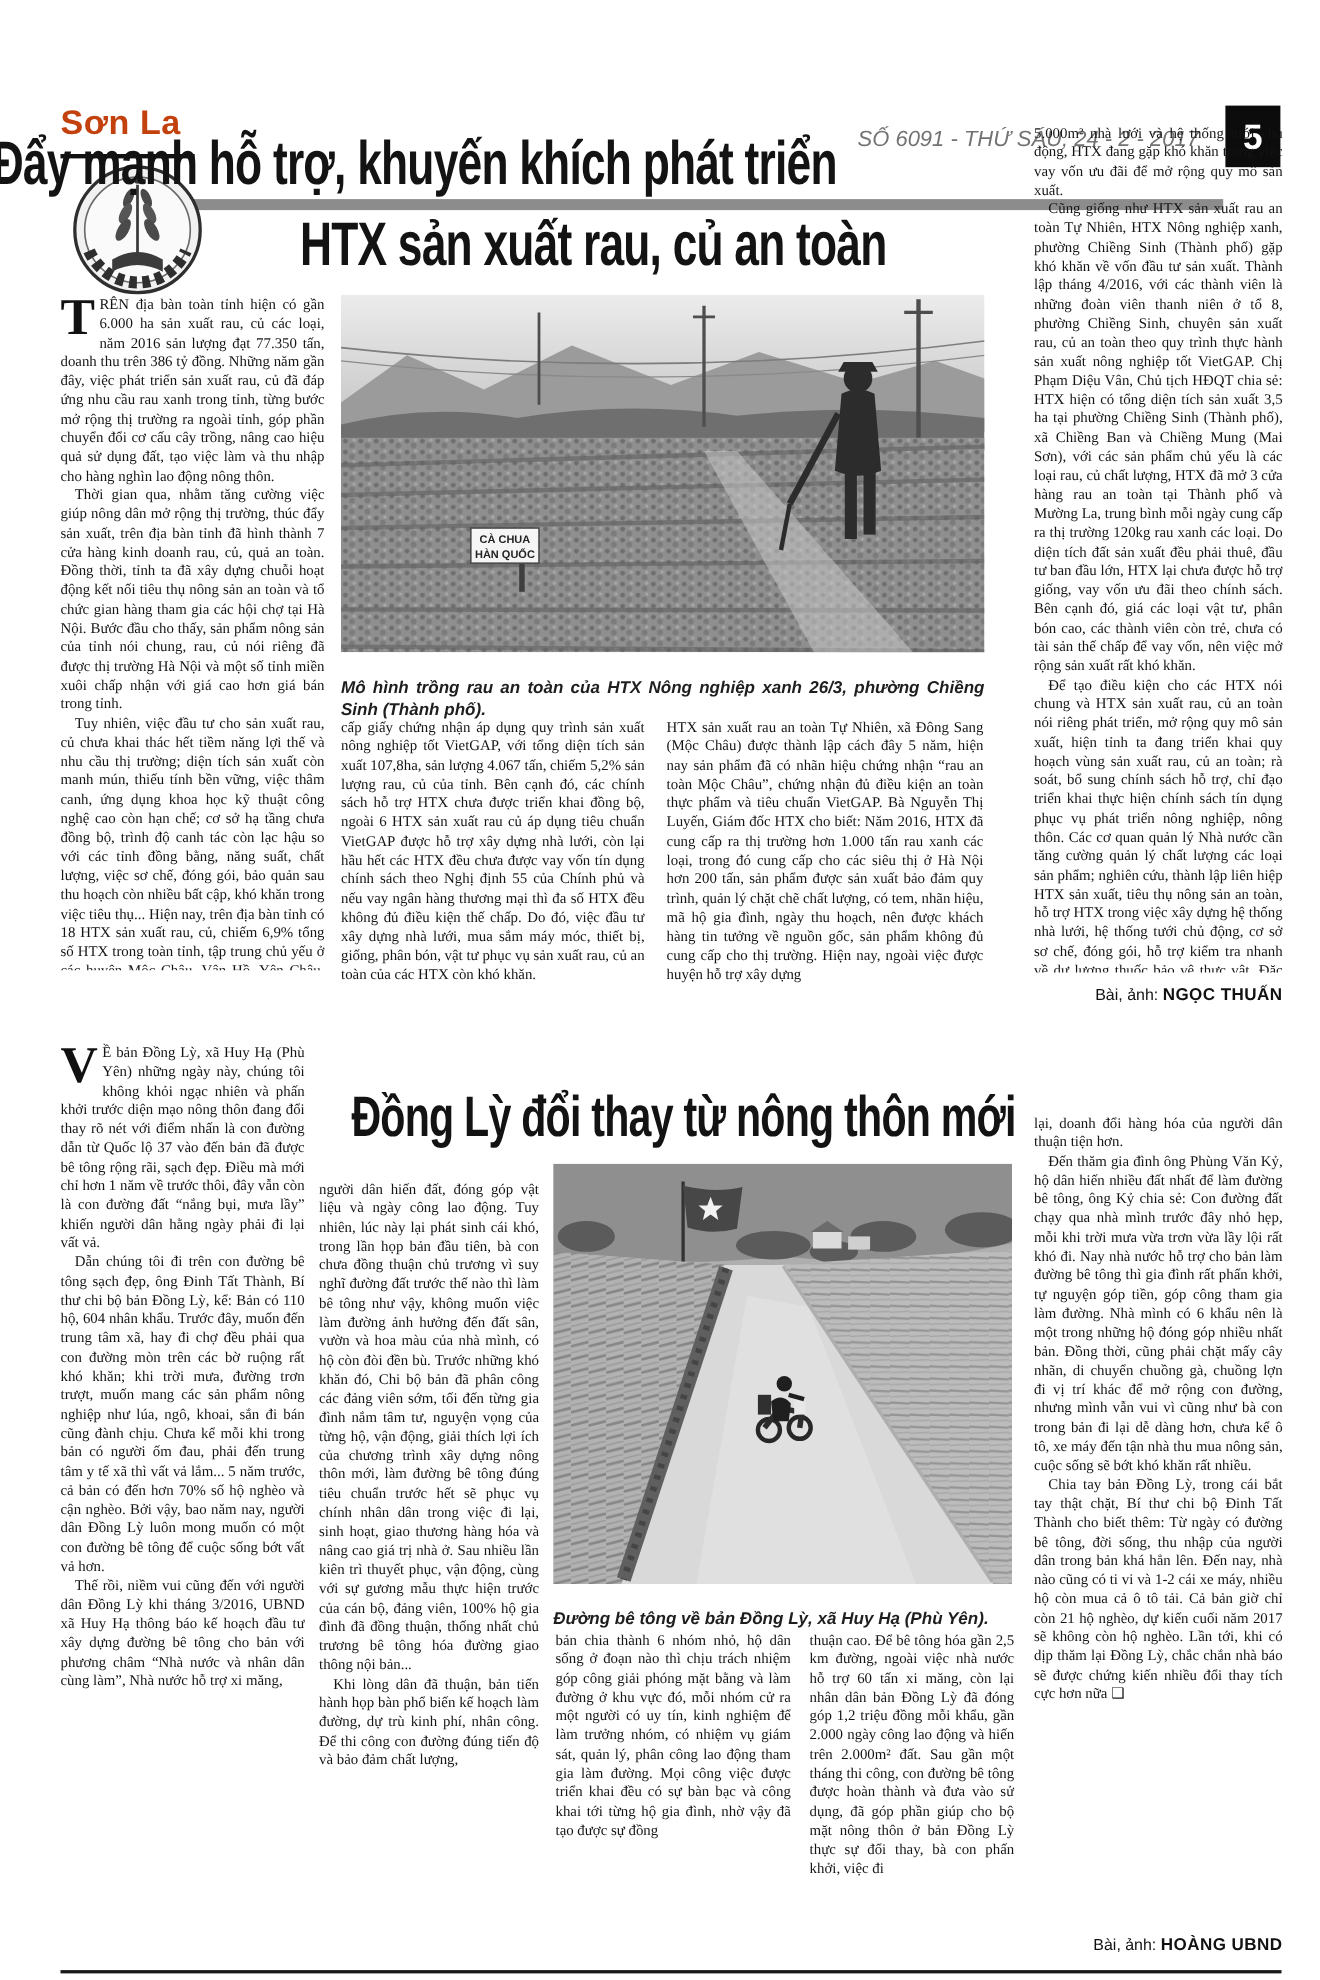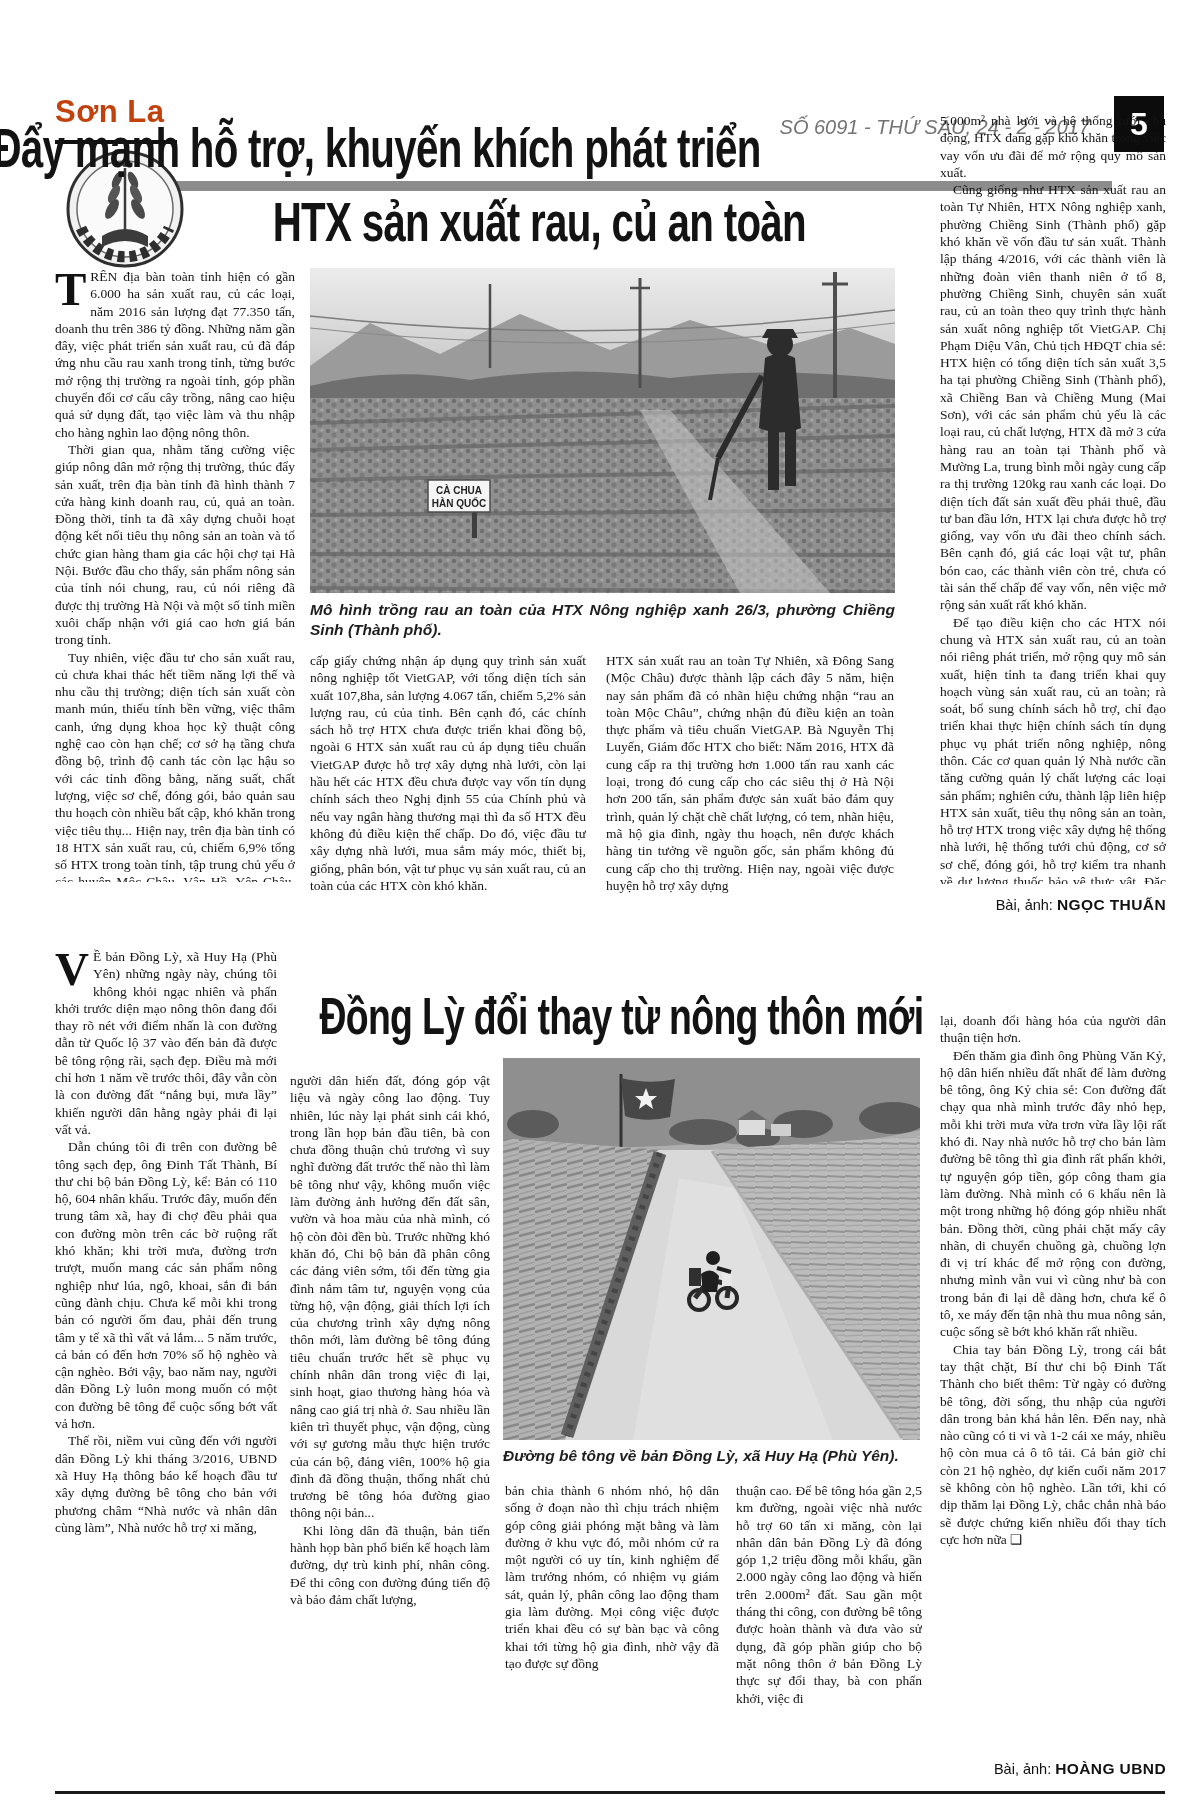--- a/index.html
+++ b/index.html
@@ -22,21 +22,21 @@
                  font-family:"Liberation Sans",sans-serif;font-weight:bold;color:#131313;letter-spacing:-1px;}
   .hl1{font-size:56px;line-height:60px;justify-content:flex-end;}
   .hl2{font-size:52px;line-height:56px;}
   
   .bodycol{position:absolute;font-size:13.5px;line-height:17.3px;text-align:justify;overflow:hidden;}
   .bodycol p{margin:0;}
   .bodycol p + p{text-indent:13px;}
   .dropcap{float:left;font-weight:bold;font-size:47px;line-height:38px;padding:2px 4px 0 0;color:#111;}
   
   .caption{position:absolute;font-family:"Liberation Sans",sans-serif;font-weight:bold;font-style:italic;
-           font-size:15.5px;line-height:19.5px;text-align:justify;color:#1e1e1e;}
+           font-size:15.5px;line-height:19.5px;text-align:justify;color:#1e1e1e;margin-top:16px;}
   .byline{position:absolute;text-align:right;font-family:"Liberation Sans",sans-serif;
           font-size:14.5px;color:#111;}
   .byline b{font-size:15.5px;letter-spacing:.4px;}
   .photo{position:absolute;display:block;}
   svg{display:block;}
 </style>
 </head>
 <body>
 
 <div class="page">

